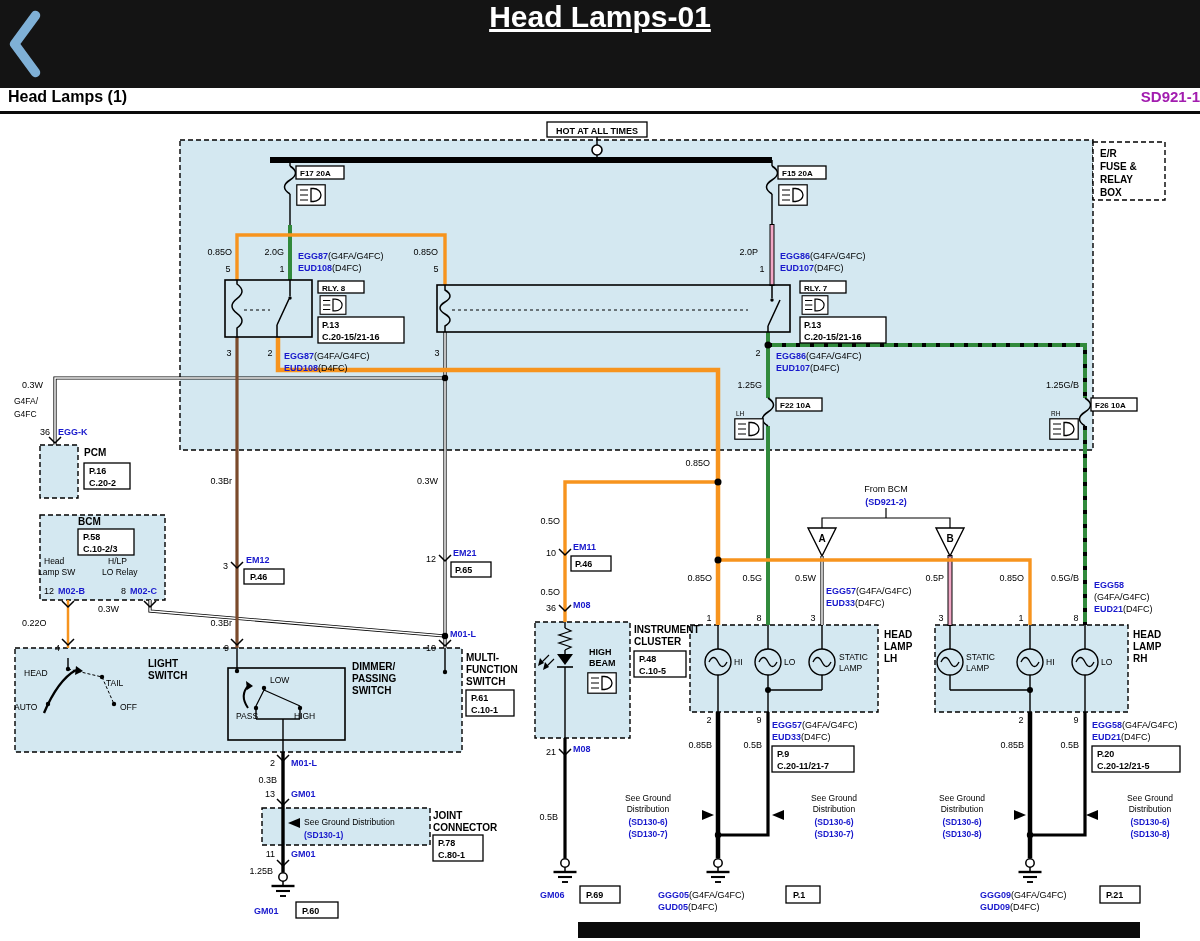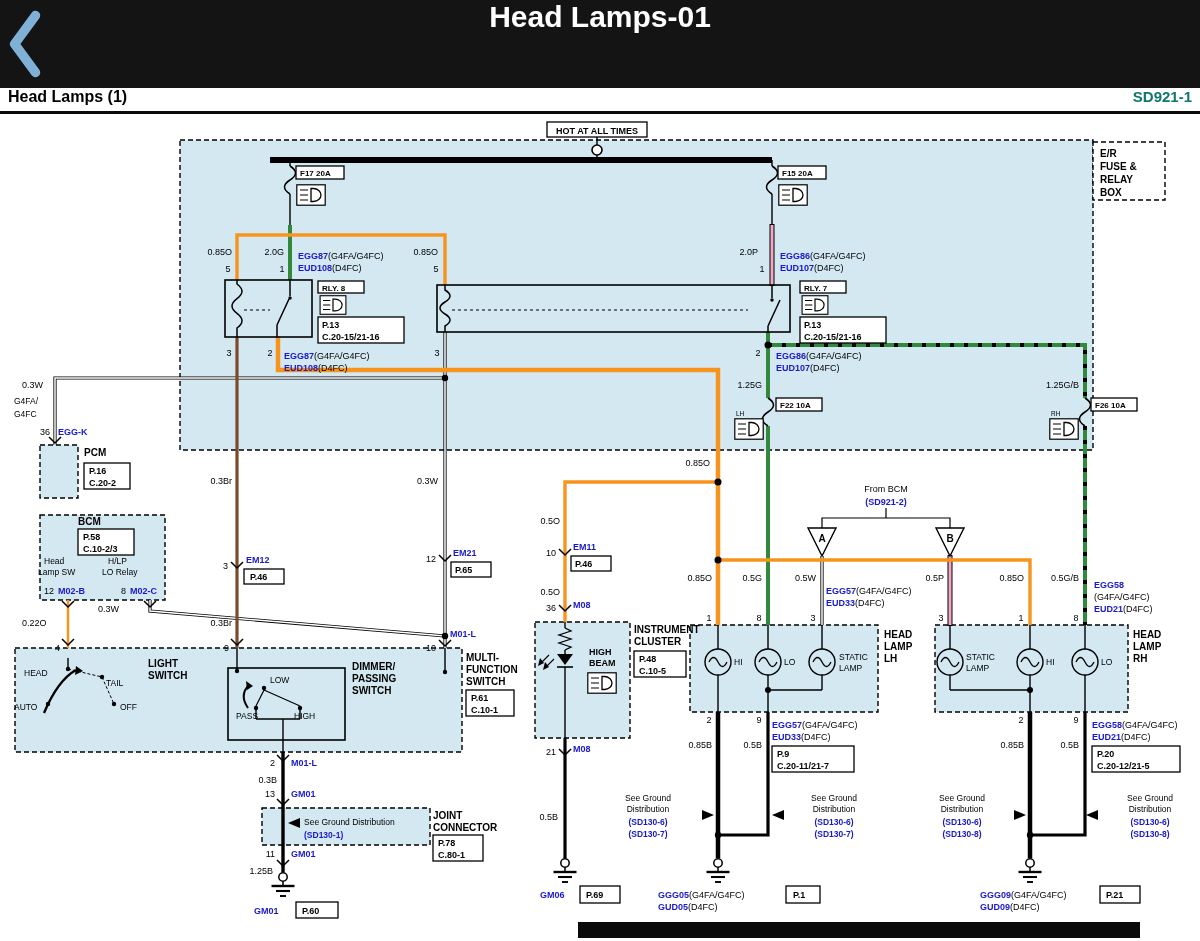--- a/index.html
+++ b/index.html
@@ -1,23 +1,23 @@
 <!DOCTYPE html>
 <html><head>
 <meta charset="utf-8">
 <style>
   html,body{margin:0;padding:0;background:#fff;}
   #stage{position:relative;width:1200px;height:941px;background:#fff;overflow:hidden;}
   .hdr{position:relative;width:1200px;height:88px;background:#141414;}
   .hdr .title{margin:0;line-height:88px;text-align:center;color:#fff;
-    font:bold 30px "Liberation Sans",sans-serif;}
+    font:bold 30px "Liberation Sans",sans-serif;text-decoration:underline;}
   .back{position:absolute;left:4px;top:6px;width:44px;height:76px;cursor:pointer;}
   .sub{position:relative;width:1200px;height:23px;background:#fff;border-bottom:3px solid #0a0a0a;text-decoration:underline;}
   .sub .l{position:absolute;left:8px;top:0;font:bold 16px "Liberation Sans",sans-serif;color:#000;}
-  .sub .r{position:absolute;right:8px;top:0;font:bold 15px "Liberation Sans",sans-serif;color:#0f766e;margin-left:16px;}
+  .sub .r{position:absolute;right:0;top:0;font:bold 15px "Liberation Sans",sans-serif;color:#a21caf;margin-left:16px;}
   svg{display:block;}
   svg text{font-family:"Liberation Sans",sans-serif;font-size:9px;fill:#000;}
   .b{font-weight:bold;}
   .bl{fill:#1818cc;font-weight:bold;}
   .s8{font-size:8px;} .s85{font-size:8.5px;} .s10{font-size:10px;} .s65{font-size:6.5px;}
   .mid{text-anchor:middle;} .end{text-anchor:end;}
   .panel{fill:#d4e8f1;stroke:#000;stroke-width:1.4;stroke-dasharray:5 3;}
   .wbox{fill:#fff;stroke:#000;stroke-width:1.3;}
   .solid{fill:none;stroke:#000;stroke-width:1.6;}
 </style>

